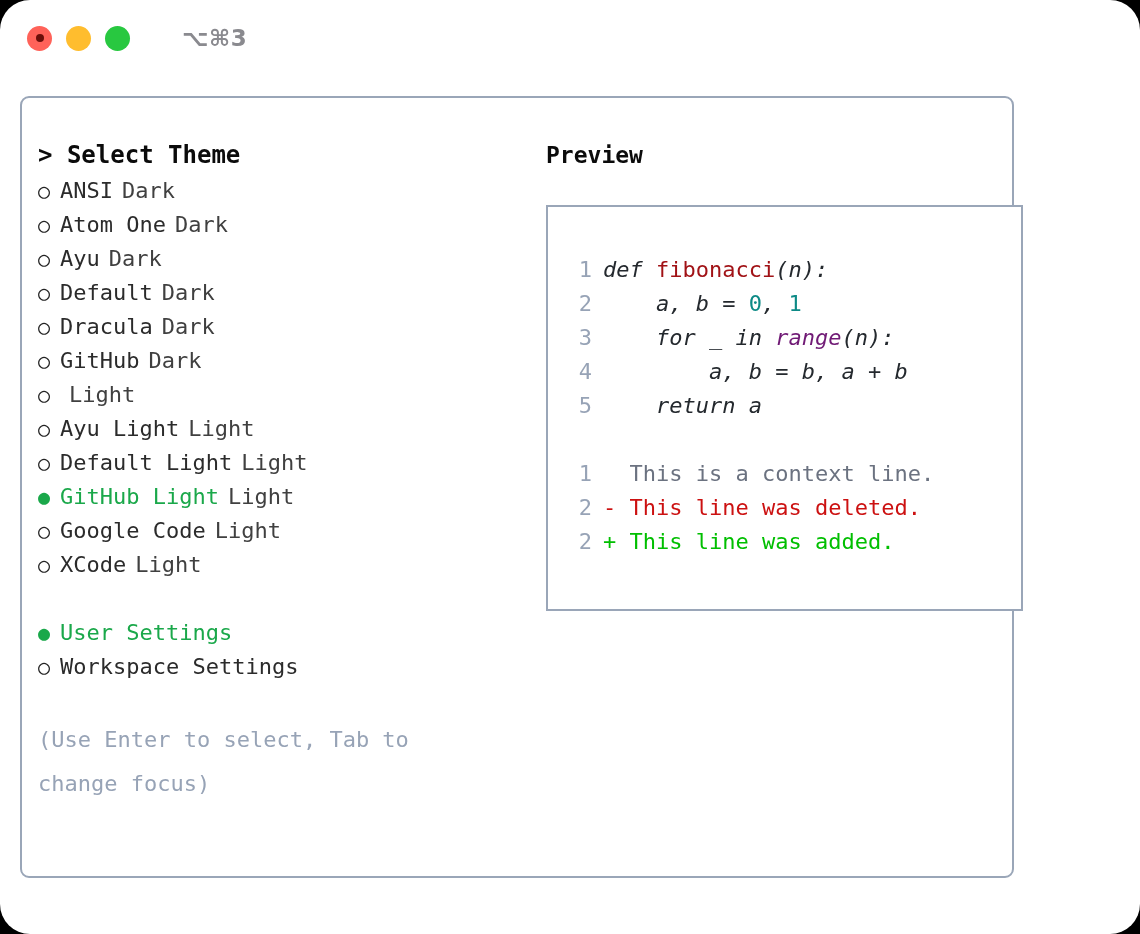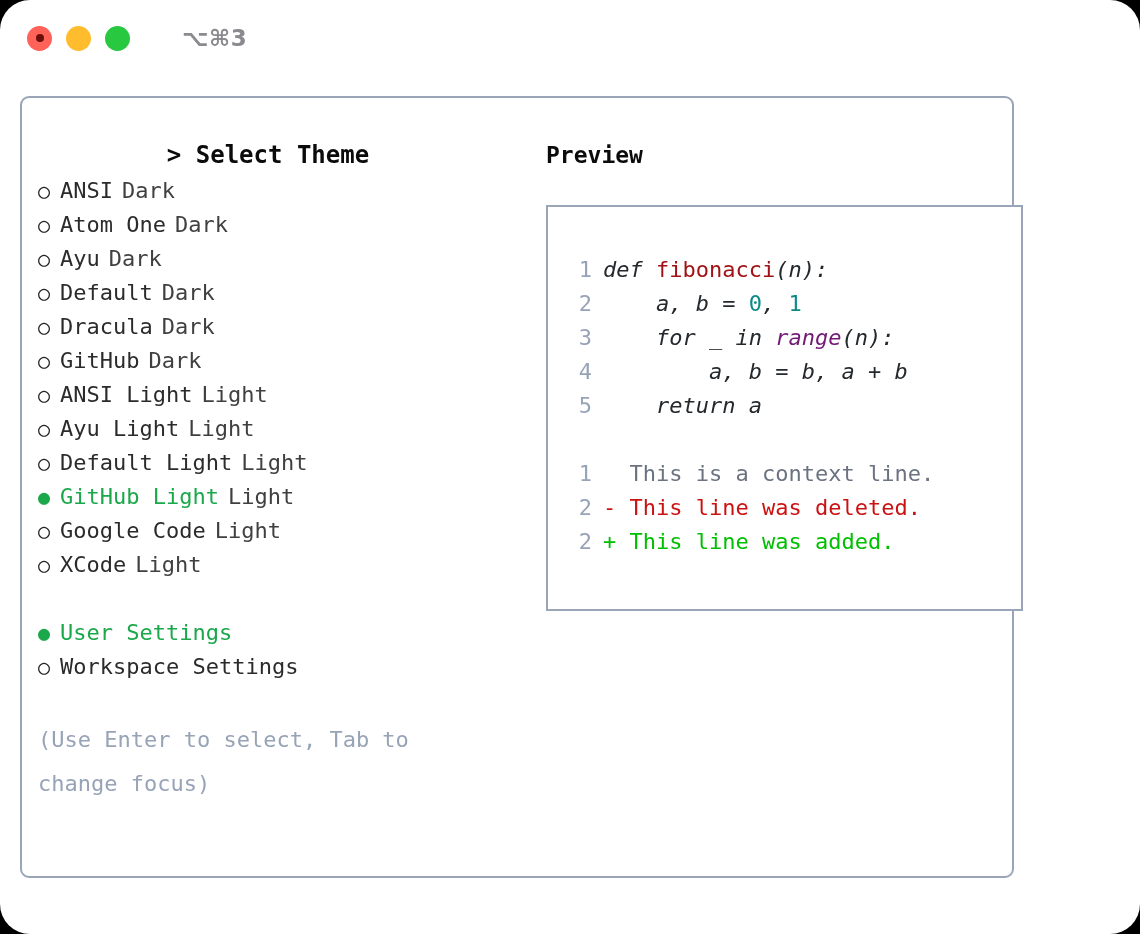--- a/index.html
+++ b/index.html
@@ -100,21 +100,20 @@
     top: 40px;
     width: 460px;
   }
 
   .section-title {
     font-size: 24px;
     font-weight: 700;
     color: #0b0b0b;
     line-height: 34px;
     white-space: pre;
-    text-align: center;
   }
 
   .theme-list {
     margin-top: 2px;
   }
 
   .opt-row {
     display: flex;
     align-items: baseline;
     line-height: 34px;
@@ -227,21 +226,21 @@
       <div class="left-col">
         <div class="section-title">&gt; Select Theme</div>
 
         <div class="theme-list" id="theme-list">
             <div class="opt-row"><span class="bullet">○</span><span class="opt-label">ANSI</span><span class="opt-tag">Dark</span></div>
             <div class="opt-row"><span class="bullet">○</span><span class="opt-label">Atom One</span><span class="opt-tag">Dark</span></div>
             <div class="opt-row"><span class="bullet">○</span><span class="opt-label">Ayu</span><span class="opt-tag">Dark</span></div>
             <div class="opt-row"><span class="bullet">○</span><span class="opt-label">Default</span><span class="opt-tag">Dark</span></div>
             <div class="opt-row"><span class="bullet">○</span><span class="opt-label">Dracula</span><span class="opt-tag">Dark</span></div>
             <div class="opt-row"><span class="bullet">○</span><span class="opt-label">GitHub</span><span class="opt-tag">Dark</span></div>
-            <div class="opt-row"><span class="bullet">○</span><span class="opt-label">ANSI Light</span><span class="opt-tag">Light</span></div>
+            <div class="opt-row"><span class="bullet">○</span><span class="opt-tag">Light</span></div>
             <div class="opt-row"><span class="bullet">○</span><span class="opt-label">Ayu Light</span><span class="opt-tag">Light</span></div>
             <div class="opt-row"><span class="bullet">○</span><span class="opt-label">Default Light</span><span class="opt-tag">Light</span></div>
             <div class="opt-row selected"><span class="bullet sel">●</span><span class="opt-label">GitHub Light</span><span class="opt-tag">Light</span></div>
             <div class="opt-row"><span class="bullet">○</span><span class="opt-label">Google Code</span><span class="opt-tag">Light</span></div>
             <div class="opt-row"><span class="bullet">○</span><span class="opt-label">XCode</span><span class="opt-tag">Light</span></div>
           </div>
 
         <div class="apply-block">
           <div id="apply-list">
               <div class="opt-row selected"><span class="bullet sel">●</span><span class="opt-label">User Settings</span></div>

